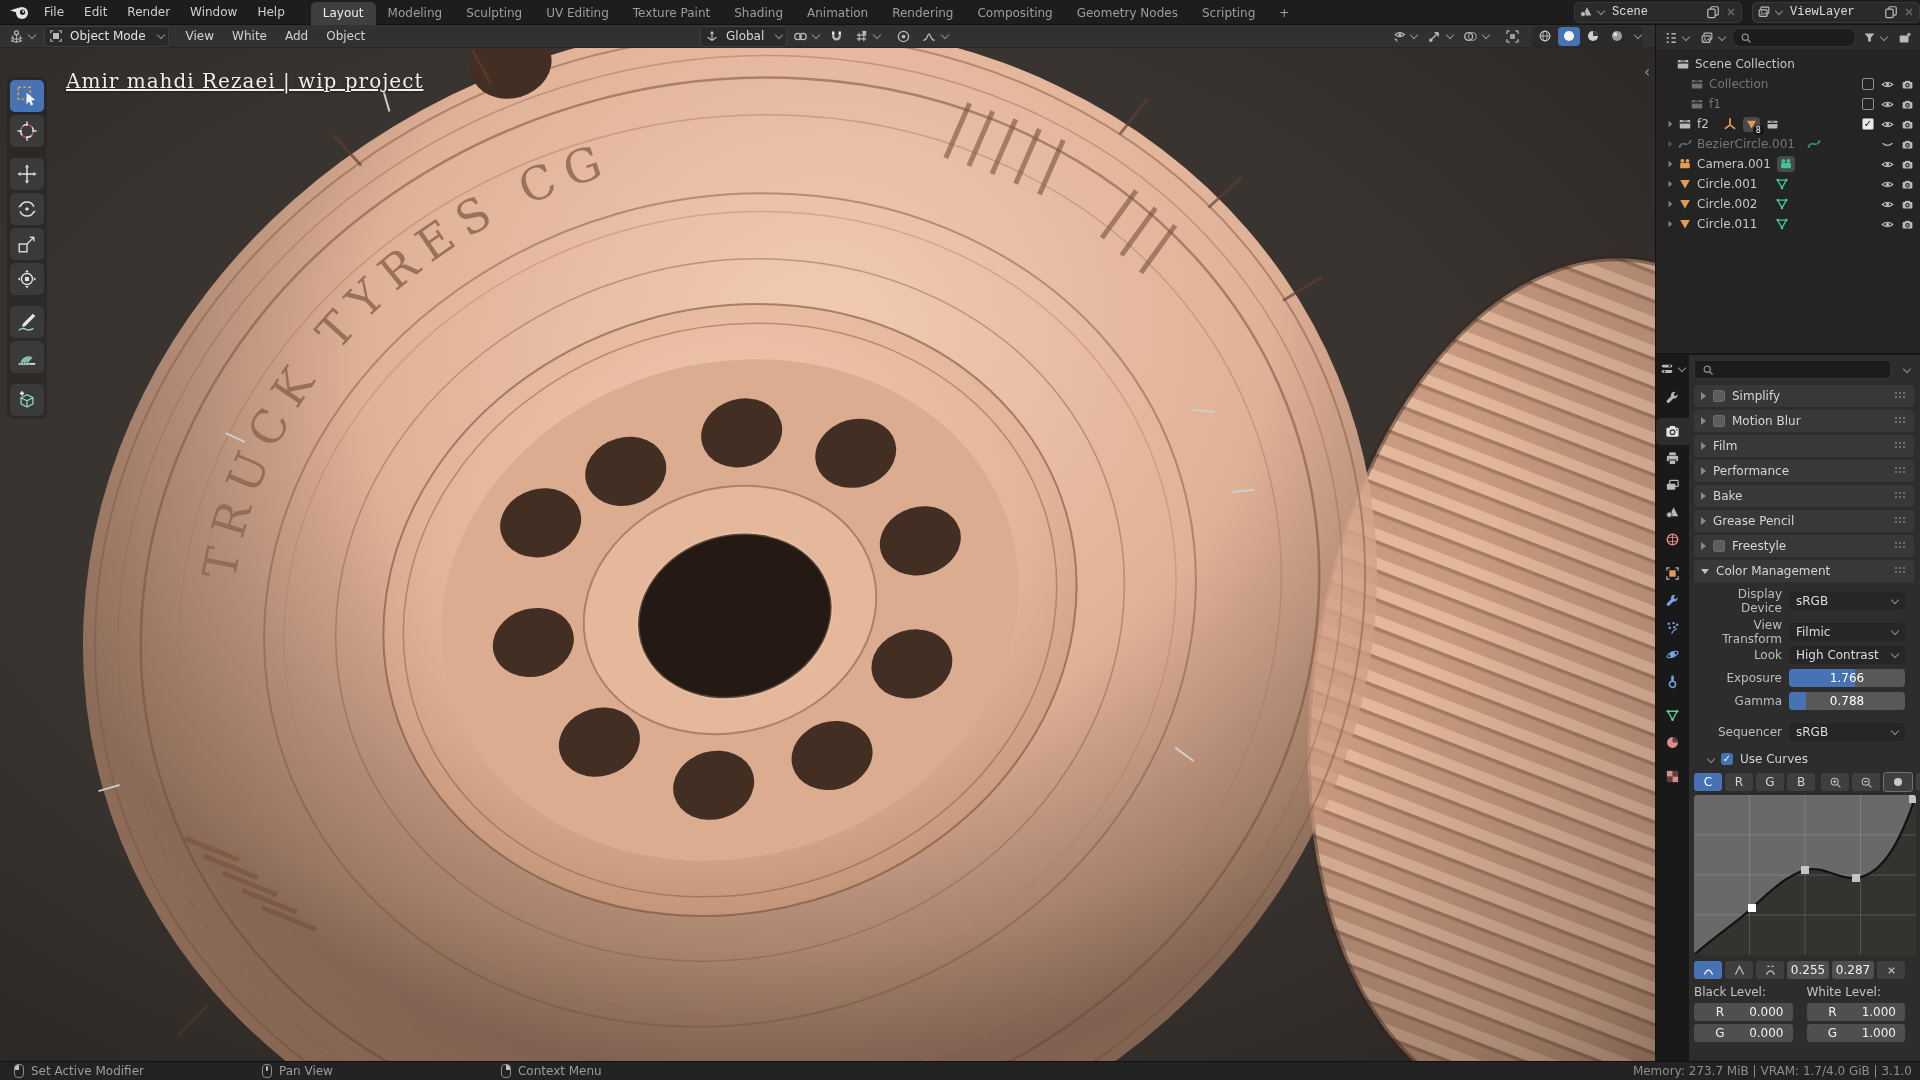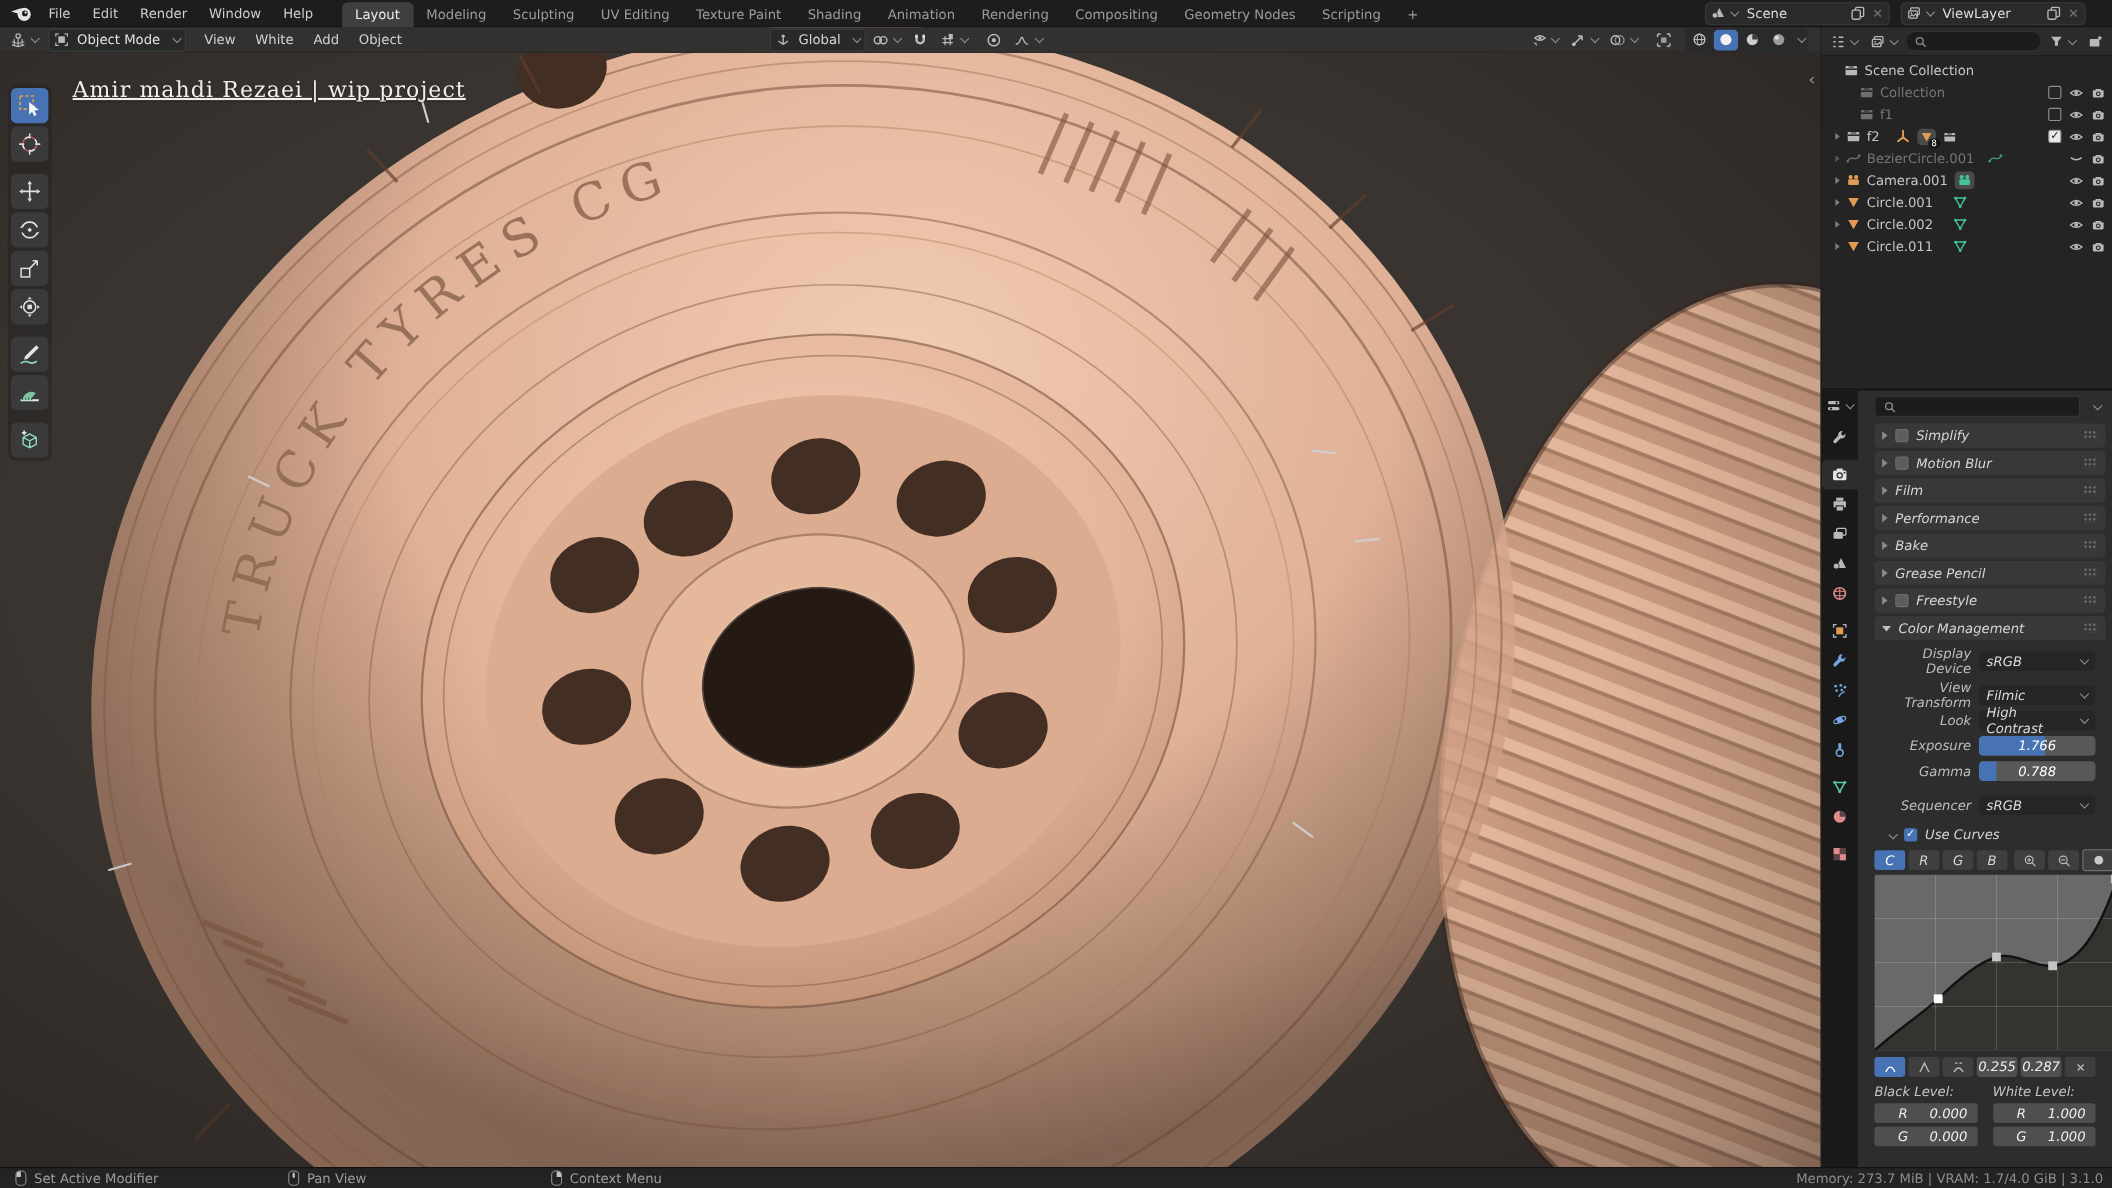--- a/index.html
+++ b/index.html
@@ -52,21 +52,21 @@
   .olck.checked{background:#e9e9e9;color:#111;font-size:10px;line-height:10px;text-align:center;font-weight:bold;}
   .activebox{display:flex;align-items:center;background:#4a4a4a;border-radius:4px;padding:1px 2px;margin-left:6px;position:relative;}
   .badge{position:absolute;right:-4px;bottom:-3px;background:#161616;color:#fff;font-size:8px;border-radius:6px;padding:0 3px;line-height:9px;}
   .c-orange{color:#e39b53;} .c-grey{color:#b9b9b9;} .c-dim{color:#6f6f6f;} .c-mint{color:#43c59b;}
   
   #properties{flex:1;display:flex;overflow:hidden;background:#2d2d2d;}
   #prop-tabs{width:33px;background:#191919;display:flex;flex-direction:column;align-items:center;padding-top:4px;gap:0;}
   .ptab{width:33px;height:27px;display:flex;align-items:center;justify-content:center;}
   .ptab.on{background:#2d2d2d;border-radius:5px 0 0 5px;}
   .ptab.gapT{margin-top:7px;}
-  #prop-content{flex:1;padding:5px 6px 0 15px;position:relative;overflow:hidden;font-style:italic;}
+  #prop-content{flex:1;padding:5px 6px 0 5px;position:relative;overflow:hidden;}
   .panel{background:#383838;border-radius:4px;height:22px;margin-bottom:3px;display:flex;align-items:center;padding:0 7px;gap:7px;color:#d6d6d6;position:relative;}
   .panel.open{border-radius:4px 4px 0 0;margin-bottom:0;}
   .dots{position:absolute;right:7px;top:6px;width:13px;height:9px;background-image:radial-gradient(circle,#6e6e6e 1px,transparent 1.2px);background-size:4px 4px;}
   .pck{width:12px;height:12px;background:#5d5d5d;border:1px solid #6e6e6e;border-radius:2.5px;box-sizing:border-box;}
   .pck.on{background:#4772b3;border-color:#4772b3;color:#fff;font-size:10px;line-height:10px;text-align:center;}
   .cmrow{display:flex;align-items:center;height:21px;margin:2px 0;}
   .cmrow .l{width:88px;text-align:right;color:#bdbdbd;padding-right:7px;flex:0 0 auto;}
   .fld{flex:1;display:flex;align-items:center;background:#262626;border-radius:4px;height:18px;padding:0 7px;color:#dcdcdc;margin-right:9px;}
   .fld span{flex:1;}
   .slider{flex:1;position:relative;background:#585858;border-radius:4px;height:18px;margin-right:9px;overflow:hidden;}
@@ -318,21 +318,21 @@
       <span class="tab">UV Editing</span>
       <span class="tab">Texture Paint</span>
       <span class="tab">Shading</span>
       <span class="tab">Animation</span>
       <span class="tab">Rendering</span>
       <span class="tab">Compositing</span>
       <span class="tab">Geometry Nodes</span>
       <span class="tab">Scripting</span>
       <span class="tab">+</span>
     </div>
-    <div style="margin-left:auto;display:flex;align-items:center;gap:10px;margin-right:24px;">
+    <div style="margin-left:auto;display:flex;align-items:center;gap:10px;margin-right:0;font-family:Liberation Mono, monospace;">
       <div class="idblock">
         <svg class="ico c-grey" width="14" height="14">
             <use href="#s-scene"></use>
           </svg>
           <i class="chev"></i>
         <span class="name">Scene</span>
         <svg class="ico c-grey" width="14" height="14">
             <use href="#s-copy"></use>
           </svg>
         <svg class="ico c-dim" width="12" height="12" style="margin-left:5px">

